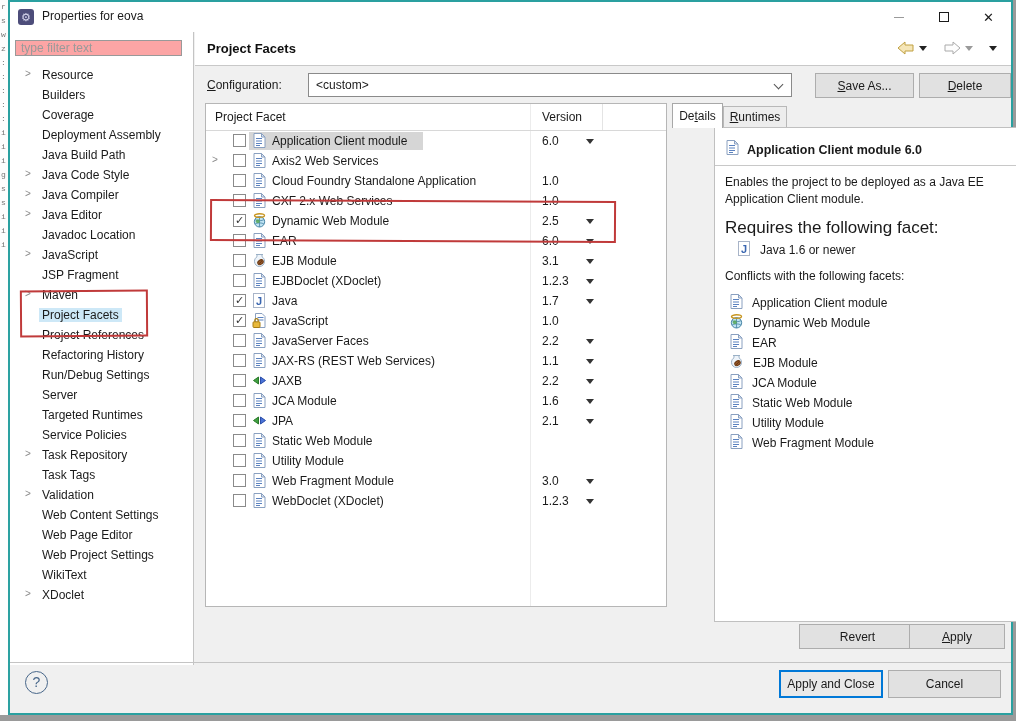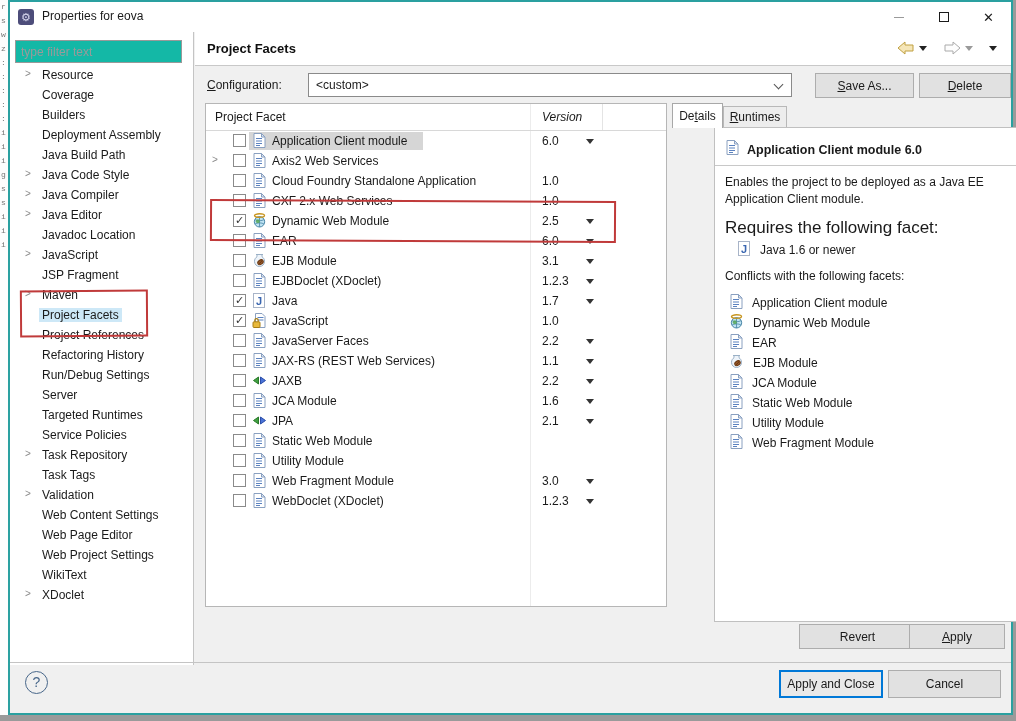--- a/index.html
+++ b/index.html
@@ -19,21 +19,21 @@
   .app-icon { position:absolute; left:8px; top:7px; width:16px; height:16px; background:#4d4d7a; border-radius:3px; color:#d8d8ee; font-size:11px; line-height:16px; text-align:center; }
   .win-title { position:absolute; left:32px; top:7px; font-size:12px; color:#1a1a1a; }
   .win-controls { position:absolute; right:0; top:0; height:30px; display:flex; }
   .win-btn { width:45px; height:30px; display:flex; align-items:center; justify-content:center; }
   .glyph-min { width:10px; border-top:1px solid #9a9a9a; }
   .glyph-max { width:10px; height:10px; border:1px solid #1a1a1a; }
   .glyph-close { font-size:13px; color:#1a1a1a; }
 
   
   .left-panel { position:absolute; left:0; top:30px; width:184px; height:633px; background:#fff; border-right:1px solid #c4c4c4; }
-  .filter-input { position:absolute; left:5px; top:8px; width:167px; height:23px; border:1px solid #999; font-size:12px; padding:0 5px; color:#333; background:#14b8a6; font-family:"Liberation Sans",sans-serif; }
+  .filter-input { position:absolute; left:5px; top:8px; width:167px; height:16px; border:1px solid #999; font-size:12px; padding:0 5px; color:#333; background:#fca5a5; font-family:"Liberation Sans",sans-serif; }
   .filter-input::placeholder { color:#9a9a9a; }
   .tree { position:absolute; left:0; top:33px; width:100%; }
   .titem { position:relative; height:20px; cursor:default; }
   .titem .texp { position:absolute; left:15px; top:3px; color:#8a8a8a; font-size:10px; }
   .titem .tlabel { position:absolute; left:32px; top:3px; font-size:12px; white-space:nowrap; }
   .titem .tlabel.sel { background:#cde8f7; padding:0 3px; margin-left:-3px; }
 
   
   .right-head { position:absolute; left:185px; top:30px; width:816px; height:34px; background:#fff; border-bottom:1px solid #c8c8c8; }
   .page-title { position:absolute; left:12px; top:9px; font-size:13px; font-weight:bold; color:#0f0f0f; }
@@ -47,21 +47,21 @@
   .combo { position:absolute; left:298px; top:71px; width:484px; height:24px; background:#fff; border:1px solid #8a8a8a; font-size:12px; line-height:22px; padding-left:7px; }
   .combo .chev { position:absolute; right:9px; top:7px; width:7px; height:7px; border-right:1.4px solid #555; border-bottom:1.4px solid #555; transform:rotate(45deg); }
   .btn { position:absolute; height:25px; background:#e1e1e1; border:1px solid #adadad; font-size:12px; text-align:center; font-family:"Liberation Sans",sans-serif; display:flex; align-items:center; justify-content:center; cursor:default; }
   .btn-saveas { left:805px; top:71px; width:99px; }
   .btn-delete { left:909px; top:71px; width:92px; }
 
   
   .facet-table { position:absolute; left:195px; top:101px; width:462px; height:504px; background:#fff; border:1px solid #b6b6b6; }
   .ft-header { position:relative; height:27px; border-bottom:1px solid #d8d8d8; }
   .ft-h1 { position:absolute; left:9px; top:6px; font-size:12px;text-align:right; }
-  .ft-h2 { position:absolute; left:336px; top:6px; font-size:12px;font-style:italic; }
+  .ft-h2 { position:absolute; left:336px; top:6px; font-size:12px; }
   .ft-colsep1 { position:absolute; left:324px; top:0; width:1px; height:502px; background:#ececec; }
   .ft-colsep2 { position:absolute; left:396px; top:0; width:1px; height:27px; background:#e4e4e4; }
   .frow { position:relative; height:20px; }
   .frow .selbg { position:absolute; left:43px; top:1px; width:174px; height:18px; background:#d6d6d6; }
   .frow .exp { position:absolute; left:6px; top:3px; color:#8a8a8a; font-size:10px; }
   .frow .cb { position:absolute; left:27px; top:3px; width:13px; height:13px; border:1px solid #8a8a8a; background:#fff; font-size:11px; line-height:11px; text-align:center; color:#333; }
   .frow .ficon { position:absolute; left:46px; top:2px; width:15px; height:15px; }
   .frow .flabel { position:absolute; left:66px; top:3px; font-size:12px; white-space:nowrap; }
   .frow .fver { position:absolute; left:336px; top:3px; font-size:12px; }
   .frow .varrow { position:absolute; left:380px; top:8px; width:0; height:0; border:4px solid transparent; border-top:5px solid #333; }
@@ -141,24 +141,24 @@
     </div>
 
     <div class="left-panel">
       <input class="filter-input" placeholder="type filter text" style="">
       <div class="tree" id="sidebar-tree">
           <div class="titem">
             <span class="texp">&gt;</span>
             <span class="tlabel">Resource</span>
           </div>
           <div class="titem">
+            <span class="tlabel">Builders</span>
+          </div>
+          <div class="titem">
             <span class="tlabel">Coverage</span>
-          </div>
-          <div class="titem">
-            <span class="tlabel">Builders</span>
           </div>
           <div class="titem">
             <span class="tlabel">Deployment Assembly</span>
           </div>
           <div class="titem">
             <span class="tlabel">Java Build Path</span>
           </div>
           <div class="titem">
             <span class="texp">&gt;</span>
             <span class="tlabel">Java Code Style</span>

